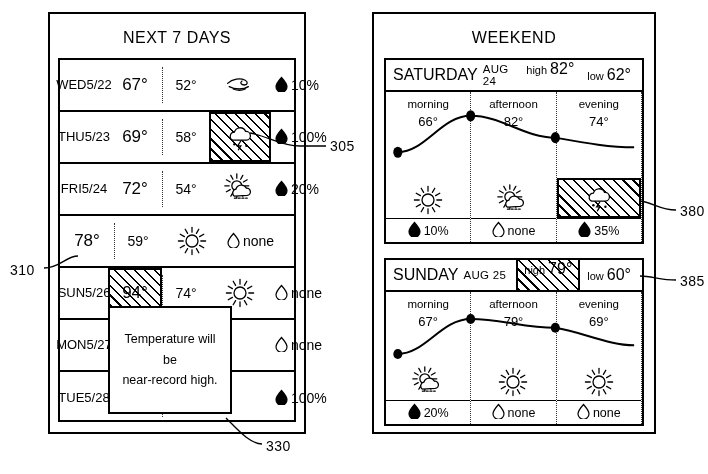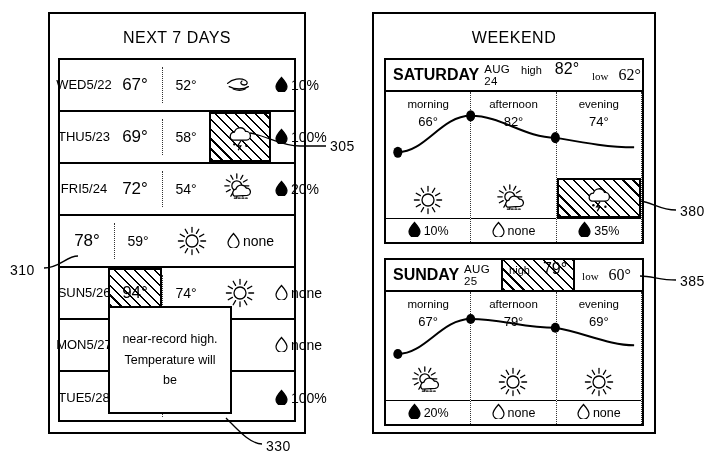--- a/index.html
+++ b/index.html
@@ -158,45 +158,44 @@
 
   .card-head {
     display: flex;
     align-items: center;
     height: 32px;
     border-bottom: 2px solid #000;
     padding: 0 7px;
     box-sizing: border-box;
     gap: 5px;
   }
-  .dayname { font-size: 16px; font-weight: bold; }
+  .dayname { font-size: 16px; }
   .daydate { font-size: 11.5px; letter-spacing: .3px; }
   .hl-wrap {
     margin-left: auto;
     display: flex;
     align-items: center;
     height: 100%;
   }
   .hi-cell {
     display: flex;
     align-items: baseline;
-    gap: 13px;
+    gap: 3px;
     padding: 0 6px;
     height: 100%;
     box-sizing: border-box;
     align-self: stretch;
     justify-content: center;
   }
   .hi-cell.hatch { border-top: none; border-bottom: none; }
   .lo-cell {
     display: flex;
     align-items: baseline;
-    gap: 10px;
+    gap: 3px;
     padding: 0 4px 0 7px;
-    font-family: Liberation Serif, serif;
   }
   .lbl-sm { font-size: 11px; }
   .val-lg { font-size: 16px; }
 
   .slots {
     display: flex;
     height: calc(100% - 32px);
   }
   .slot {
     flex: 1;
@@ -419,22 +418,22 @@
               <path d="M6.5,1.5 C10.5,6 12,8.5 12,10.8 A5.5,5.5 0 0 1 1,10.8 C1,8.5 2.5,6 6.5,1.5 Z"></path>
             </svg></span>
           <span>100%</span>
         </div>
       </div>
     </div>
 </div>
 
 <div id="tooltip">
   <div>
+    <div>Temperature will be</div>
     <div>near-record high.</div>
-    <div>Temperature will be</div>
   </div>
 </div>
 
 <div class="panel" id="weekend-panel">
   <div class="panel-title">WEEKEND</div>
   <div class="day-card" id="sat-card">
       <div class="card-head">
         <span class="dayname">SATURDAY</span>
         <span class="daydate">AUG 24</span>
         <span class="hl-wrap">

